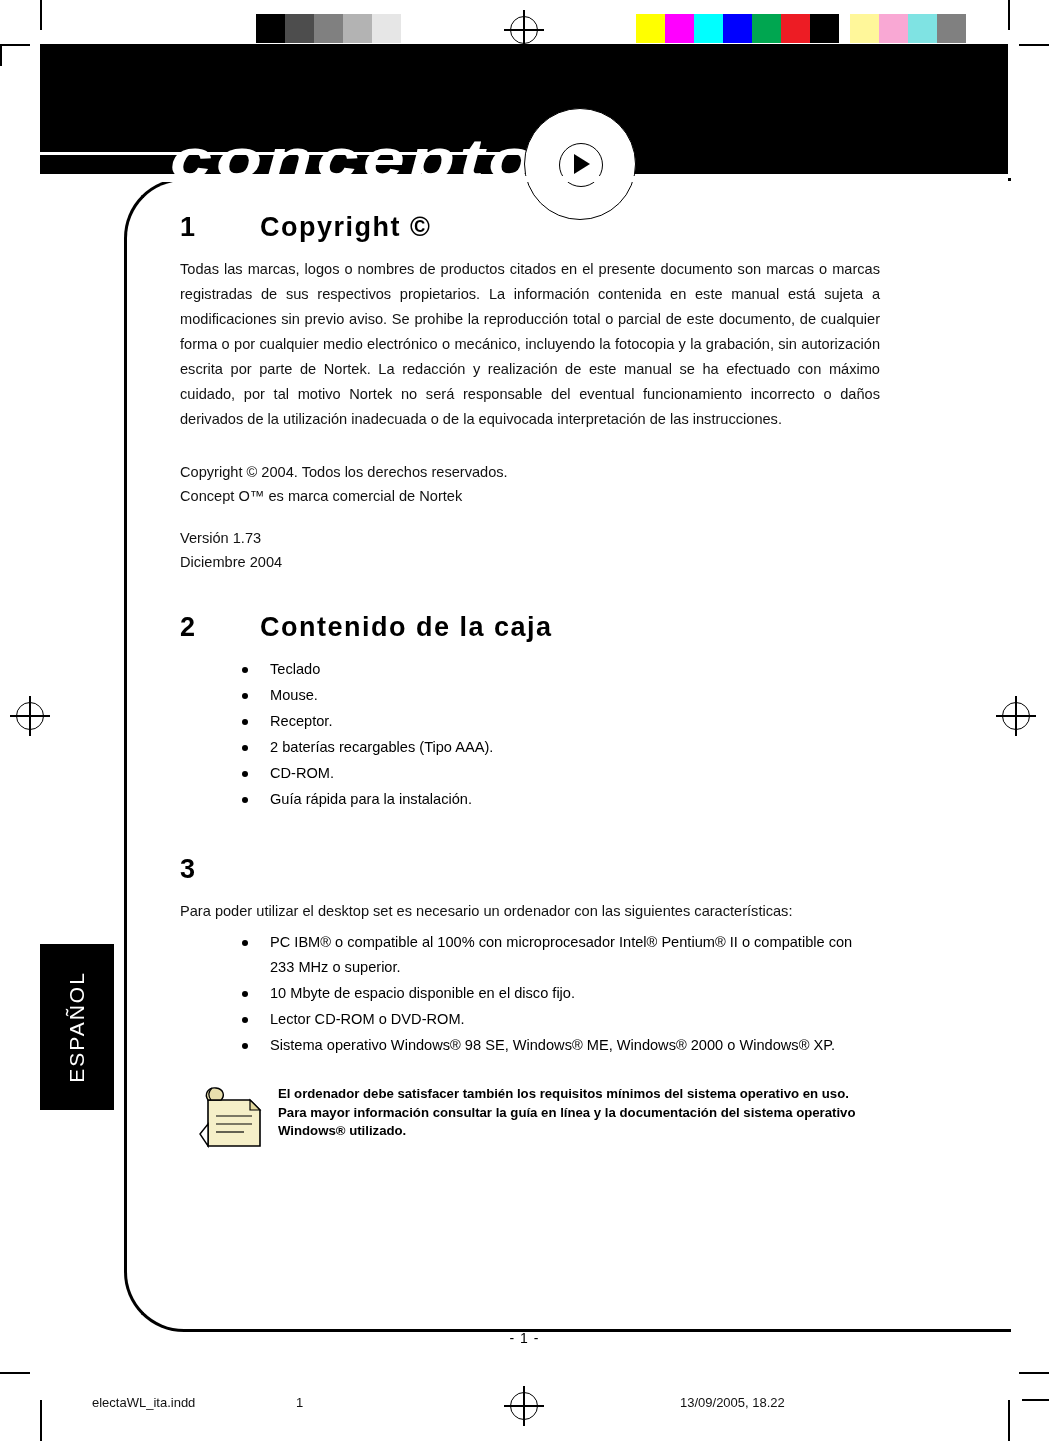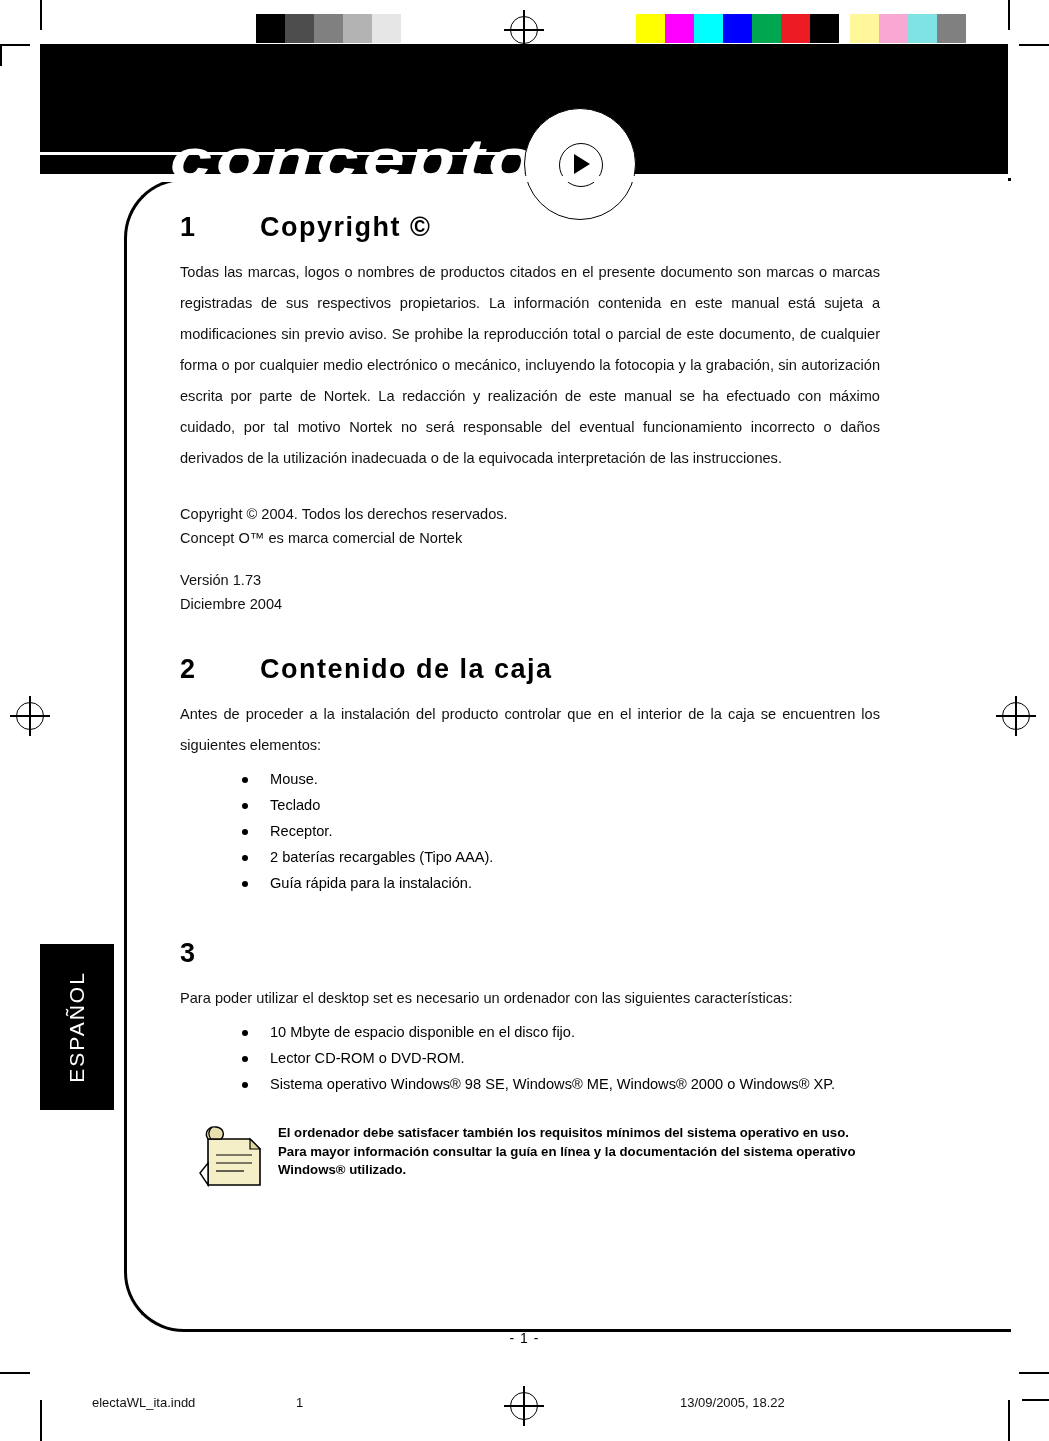--- a/index.html
+++ b/index.html
@@ -83,21 +83,21 @@
   }
 
   
   .content { position:absolute; left:180px; top:212px; width:700px; }
   h2.sec {
     font-size:27px; font-weight:bold; margin:0 0 14px 0;
     letter-spacing:1.5px; display:flex;
   }
   h2.sec .num { width:80px; display:inline-block; }
   p.body {
-    font-size:14.6px; line-height:31px; margin:0 0 0 0;
+    font-size:14.6px; line-height:25px; margin:0 0 0 0;
     text-align:justify; color:#111;
   }
   p.tight { line-height:24px; }
   .gap-s { height:18px; }
   .gap-m { height:28px; }
   .gap-l { height:38px; }
   ul.bul { list-style:none; margin:6px 0 4px 0; padding:0 0 0 62px; }
   ul.bul li {
     font-size:14.6px; line-height:25px; position:relative; padding-left:28px;
     margin-bottom:1px;
@@ -197,36 +197,37 @@
   <div class="gap-s"></div>
   <p class="body tight">Versión 1.73</p>
   <p class="body tight">Diciembre 2004</p>
 
   <div class="gap-l"></div>
 
   <h2 class="sec">
     <span class="num">2</span>
     <span>Contenido de la caja</span>
   </h2>
-  <p class="body">Antes de proceder a la instalación del producto controlar que en el interior de la caja se encuentren los siguientes elementos:</p>
   <ul class="bul">
+    <li>Teclado</li>
     <li>Mouse.</li>
-    <li>Teclado</li>
     <li>Receptor.</li>
     <li>2 baterías recargables (Tipo AAA).</li>
+    <li>CD-ROM.</li>
     <li>Guía rápida para la instalación.</li>
   </ul>
 
   <div class="gap-l"></div>
 
   <h2 class="sec">
     <span class="num">3</span>
   </h2>
   <p class="body">Para poder utilizar el desktop set es necesario un ordenador con las siguientes características:</p>
   <ul class="bul">
+    <li>PC IBM® o compatible al 100% con microprocesador Intel® Pentium® II o compatible con 233 MHz o superior.</li>
     <li>10 Mbyte de espacio disponible en el disco fijo.</li>
     <li>Lector CD-ROM o DVD-ROM.</li>
     <li>Sistema operativo Windows® 98 SE, Windows® ME, Windows® 2000 o Windows® XP.</li>
   </ul>
 
   <div class="note">
     <span class="note-icon">
       <svg width="76" height="68" viewBox="0 0 76 68">
         <path d="M14 16 L14 62 L66 62 L66 26 L56 16 Z" fill="#f5efc8" stroke="#000" stroke-width="1.6"></path>
         <path d="M56 16 L56 26 L66 26 Z" fill="#e2d89f" stroke="#000" stroke-width="1.2"></path>

